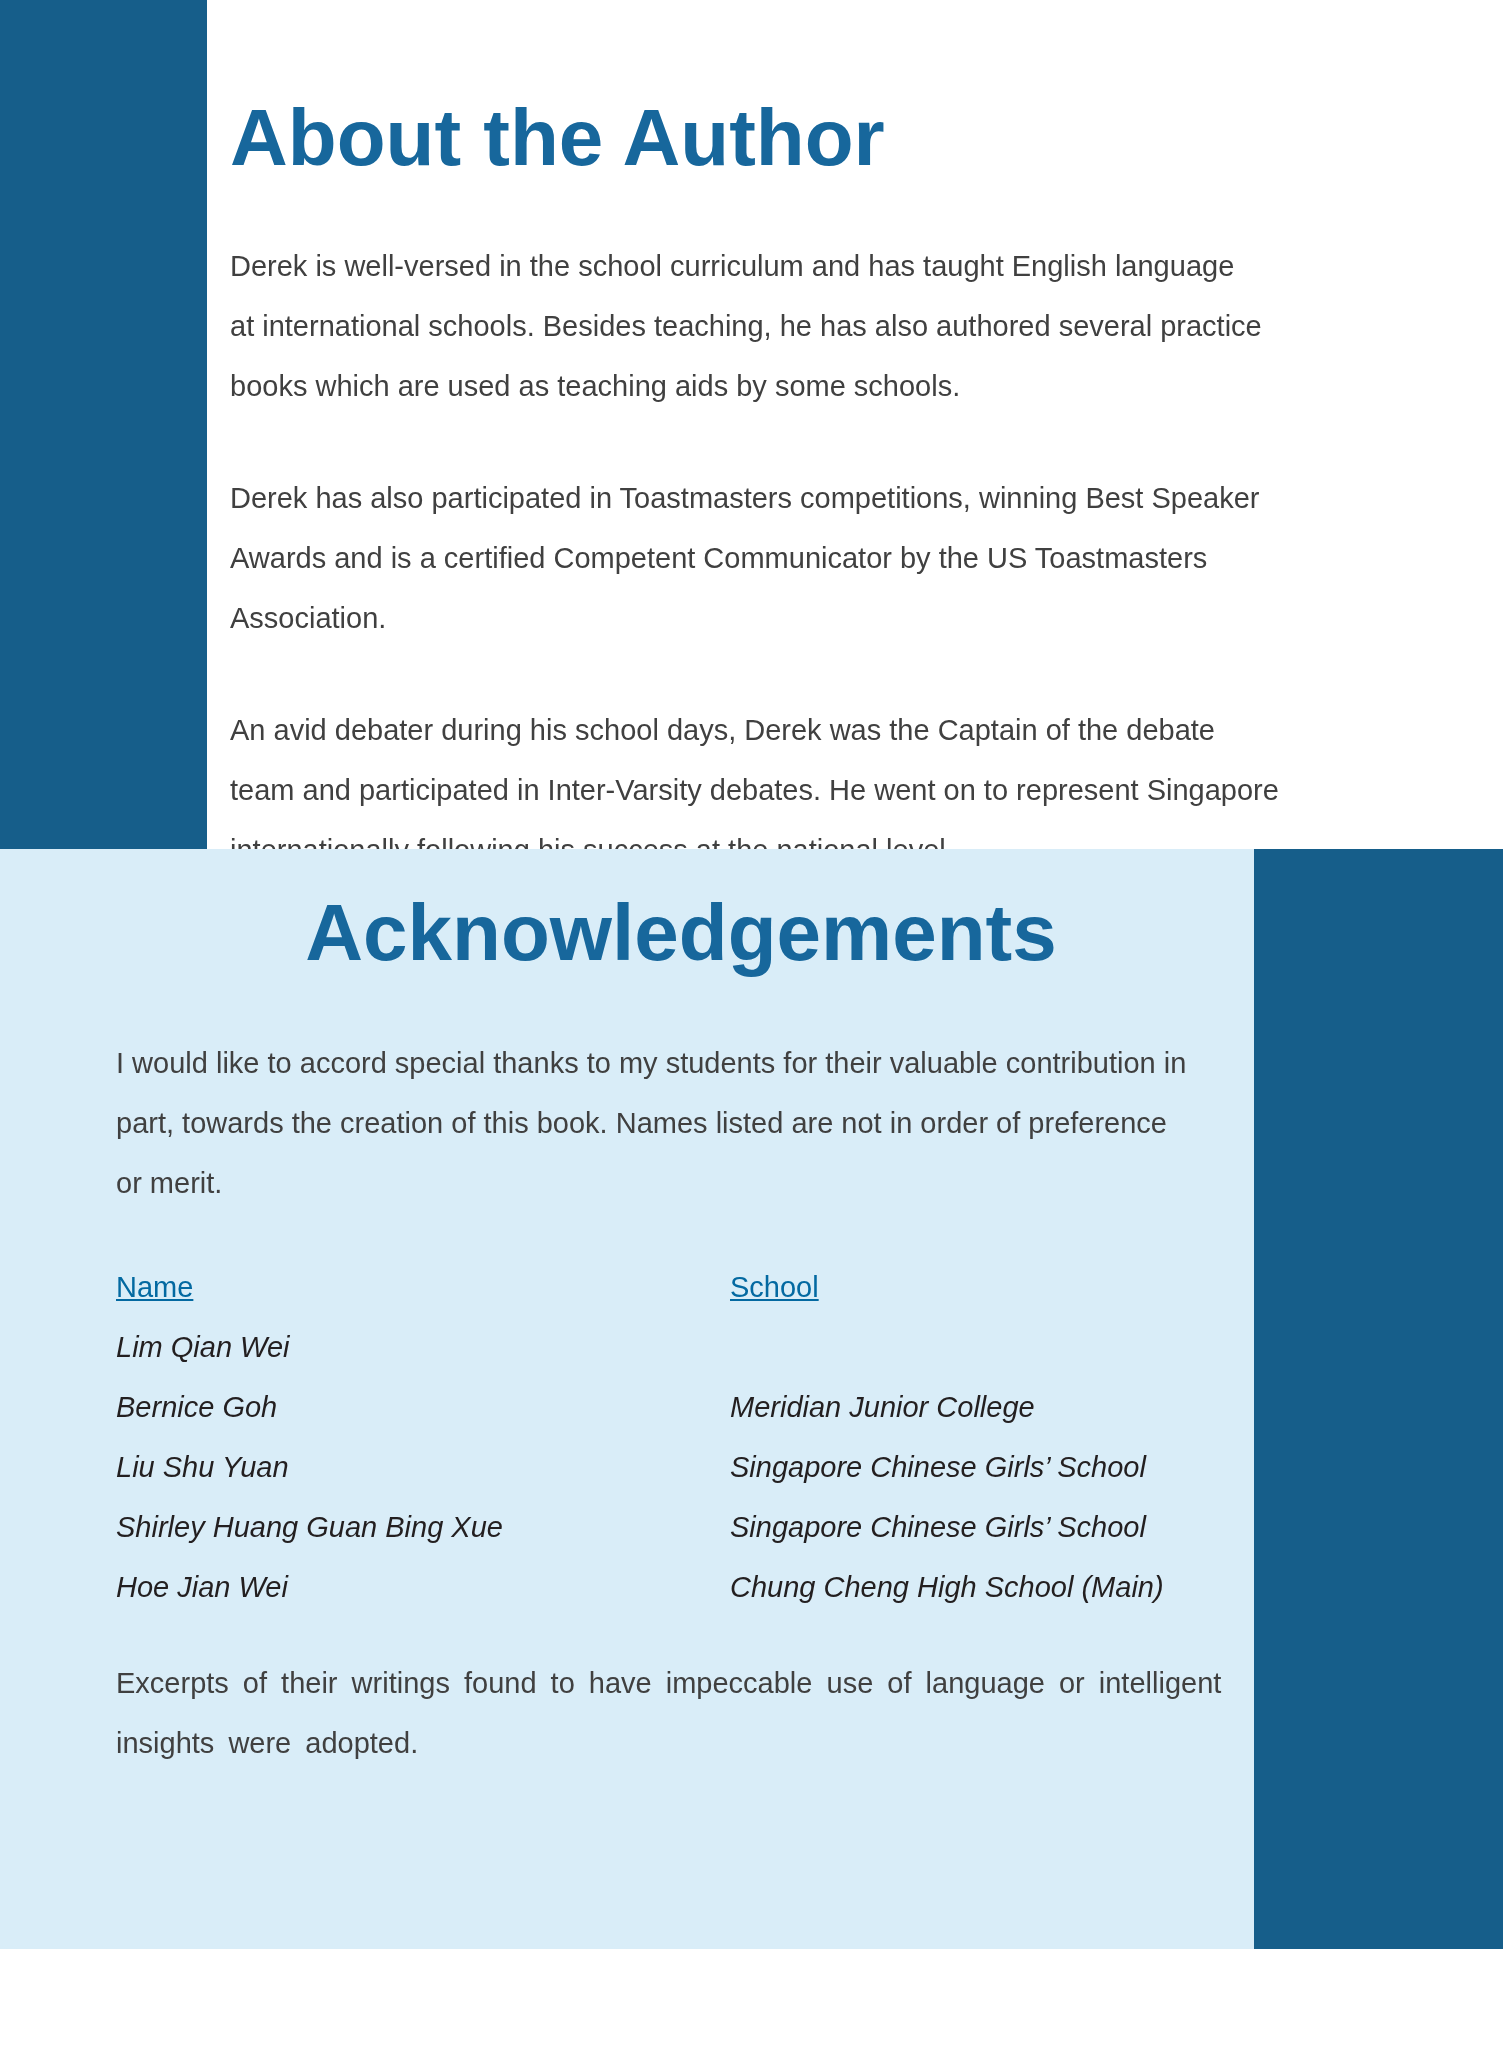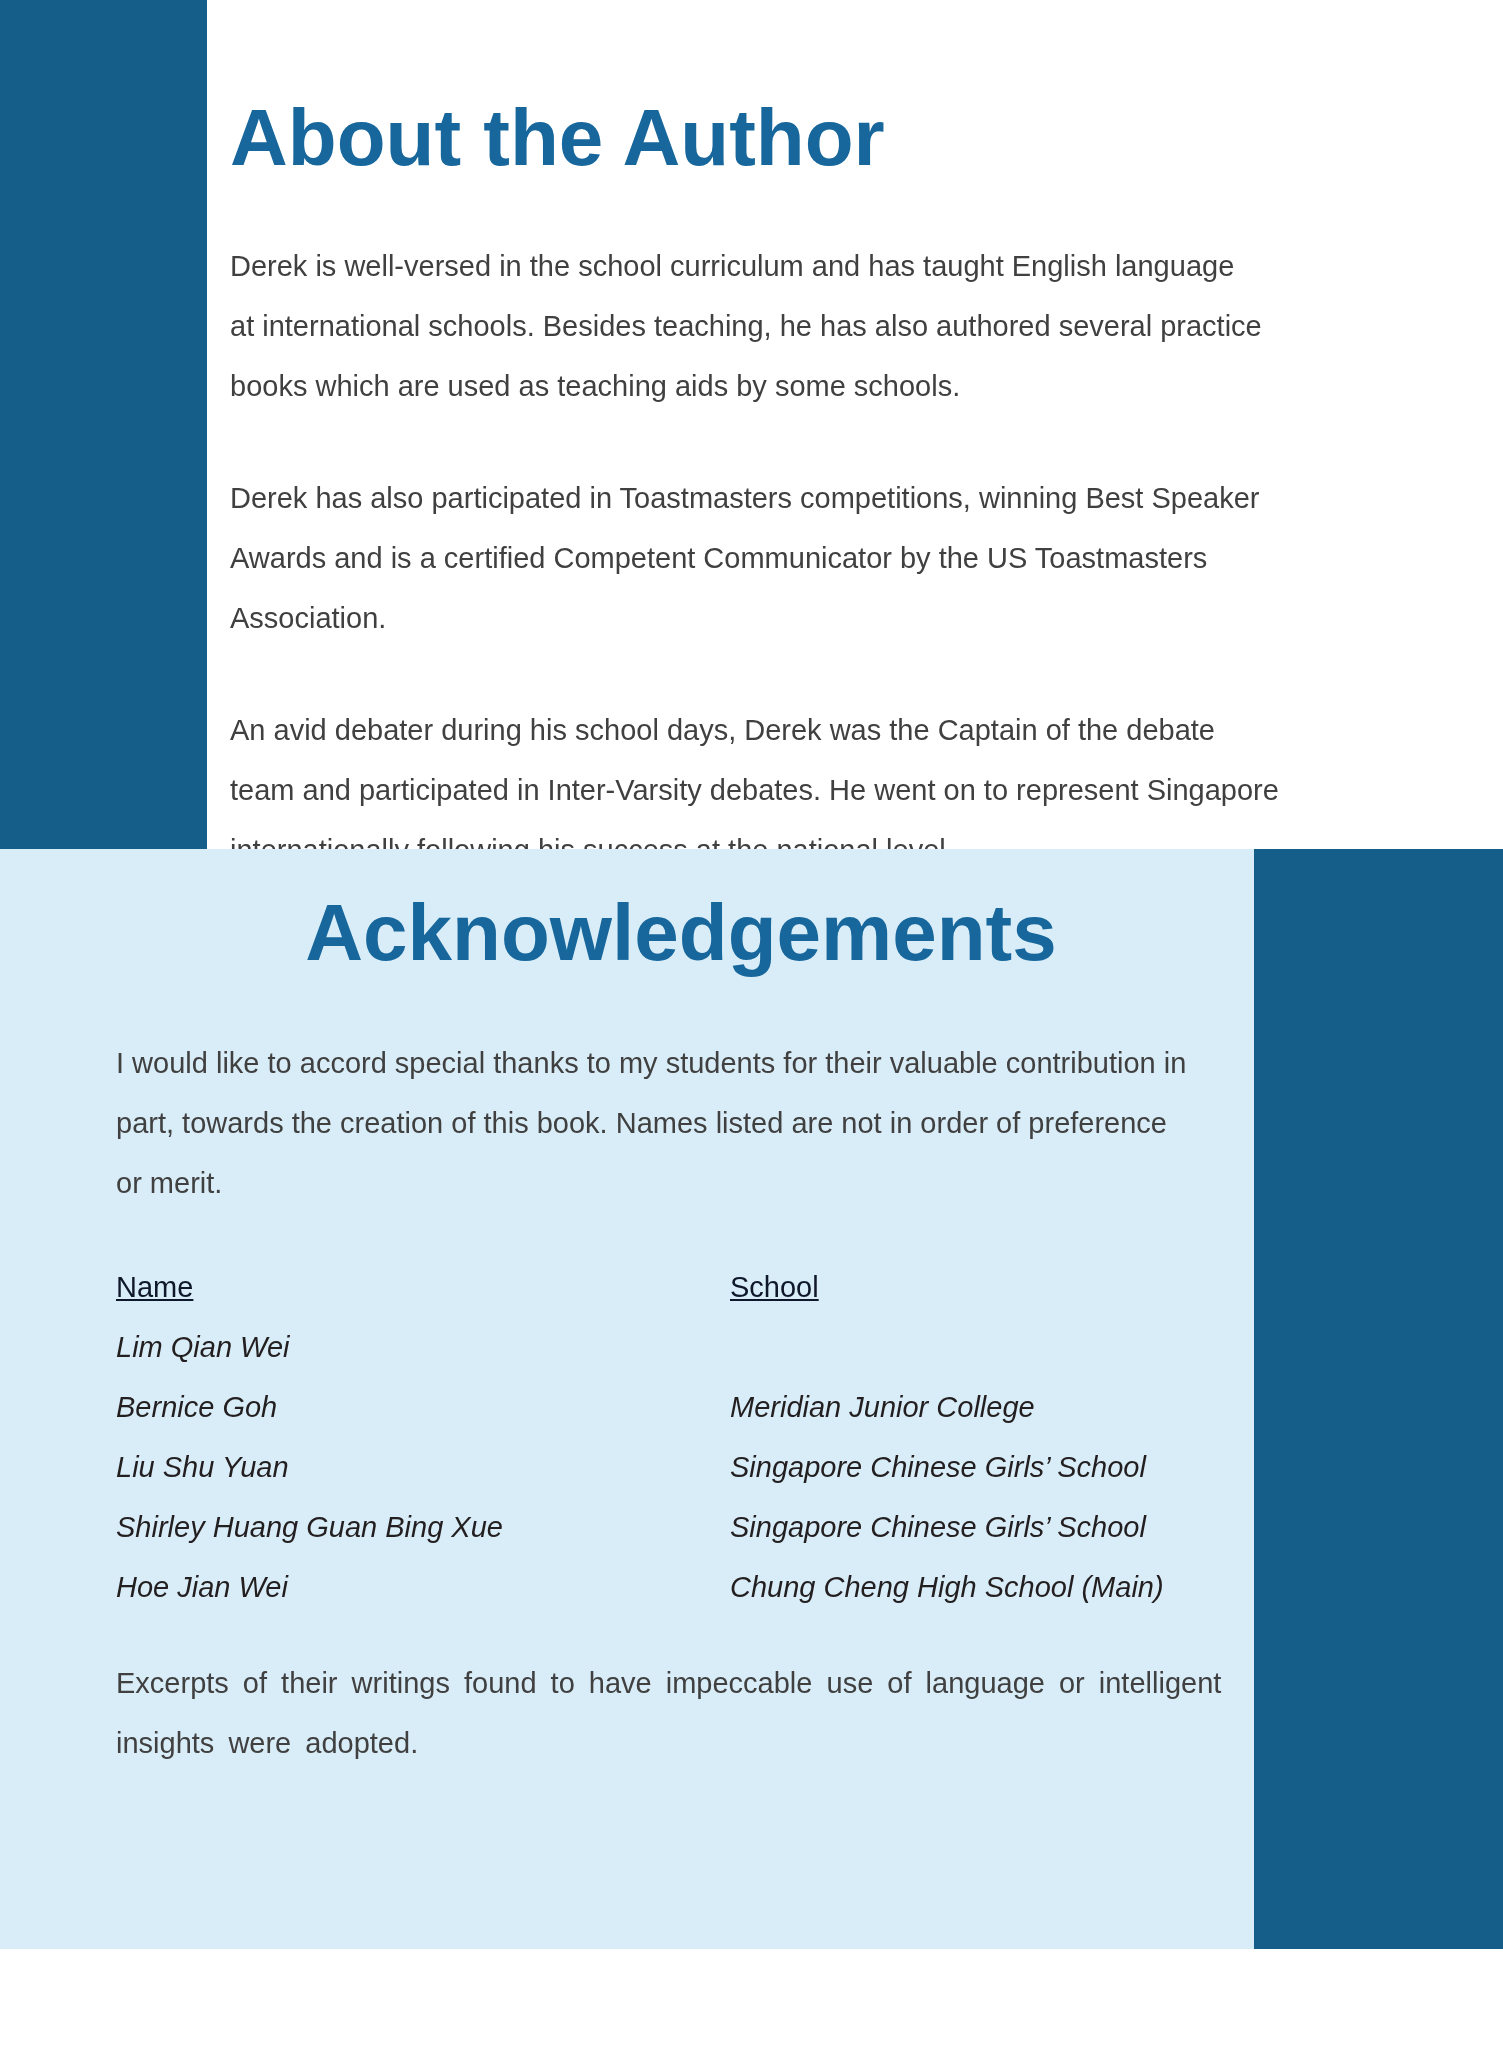--- a/index.html
+++ b/index.html
@@ -80,21 +80,21 @@
   .contrib-table {
     font-size: 29px;
     line-height: 60px;
     color: #231f20;
   }
   .t-row {
     display: grid;
     grid-template-columns: 614px 1fr;
   }
   .t-head .t-cell {
-    color: #0f172a;
+    color: #0369a1;
     text-decoration: underline;
     font-style: normal;
   }
   .t-body .t-cell { font-style: italic; }
 
   .para.outro {
     margin-top: 36px;
     word-spacing: 6px;
   }
 </style>

